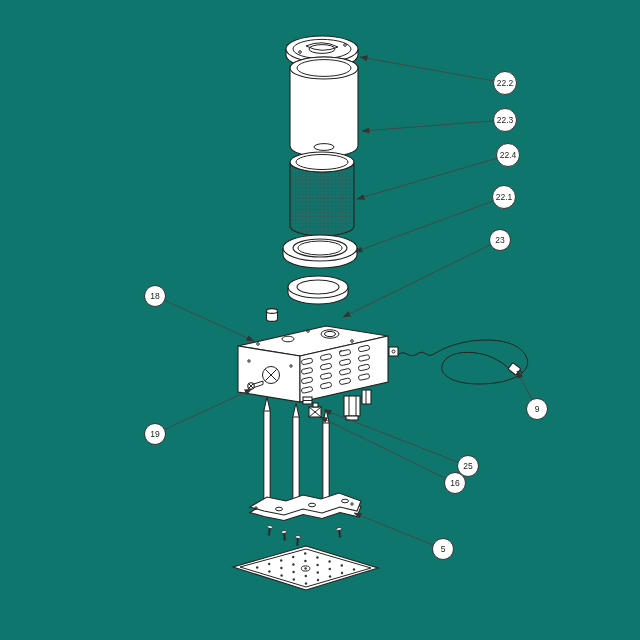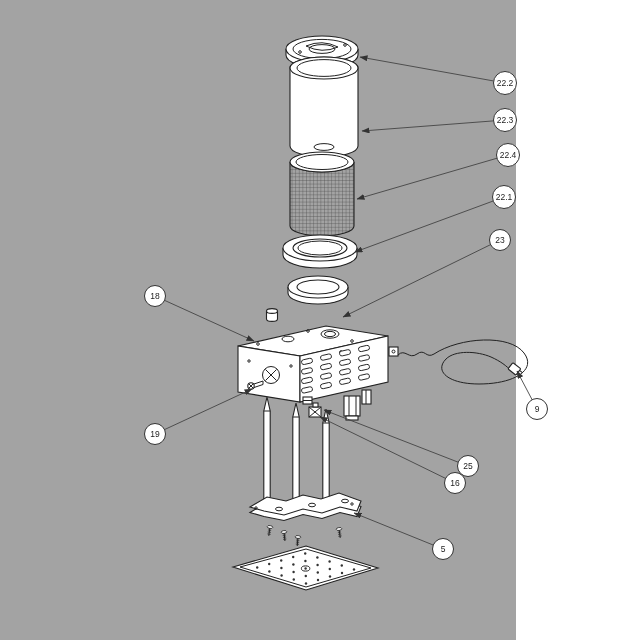--- a/index.html
+++ b/index.html
@@ -1,17 +1,17 @@
 <!DOCTYPE html>
 <html><head>
 <meta charset="utf-8">
 <style>
   html,body{margin:0;padding:0;background:#ffffff;}
   body{width:640px;height:640px;overflow:hidden;}
-  .canvas{position:relative;width:516px;height:640px;background:#a3a3a3;}
+  .canvas{position:relative;width:640px;height:640px;background:#0f766e;}
   svg{display:block;}
   svg text{font-family:"Liberation Sans","DejaVu Sans",sans-serif;font-size:8.5px;fill:#1d1d1d;text-anchor:middle;}
   .ink{stroke:#222;fill:none;stroke-width:1;}
   .inkf{stroke:#222;fill:#ffffff;stroke-width:1.1;}
   .leader{stroke:#444;stroke-width:0.9;fill:none;}
   .balloon{fill:#ffffff;stroke:#333;stroke-width:1;}
 </style>
 </head>
 <body>
 

